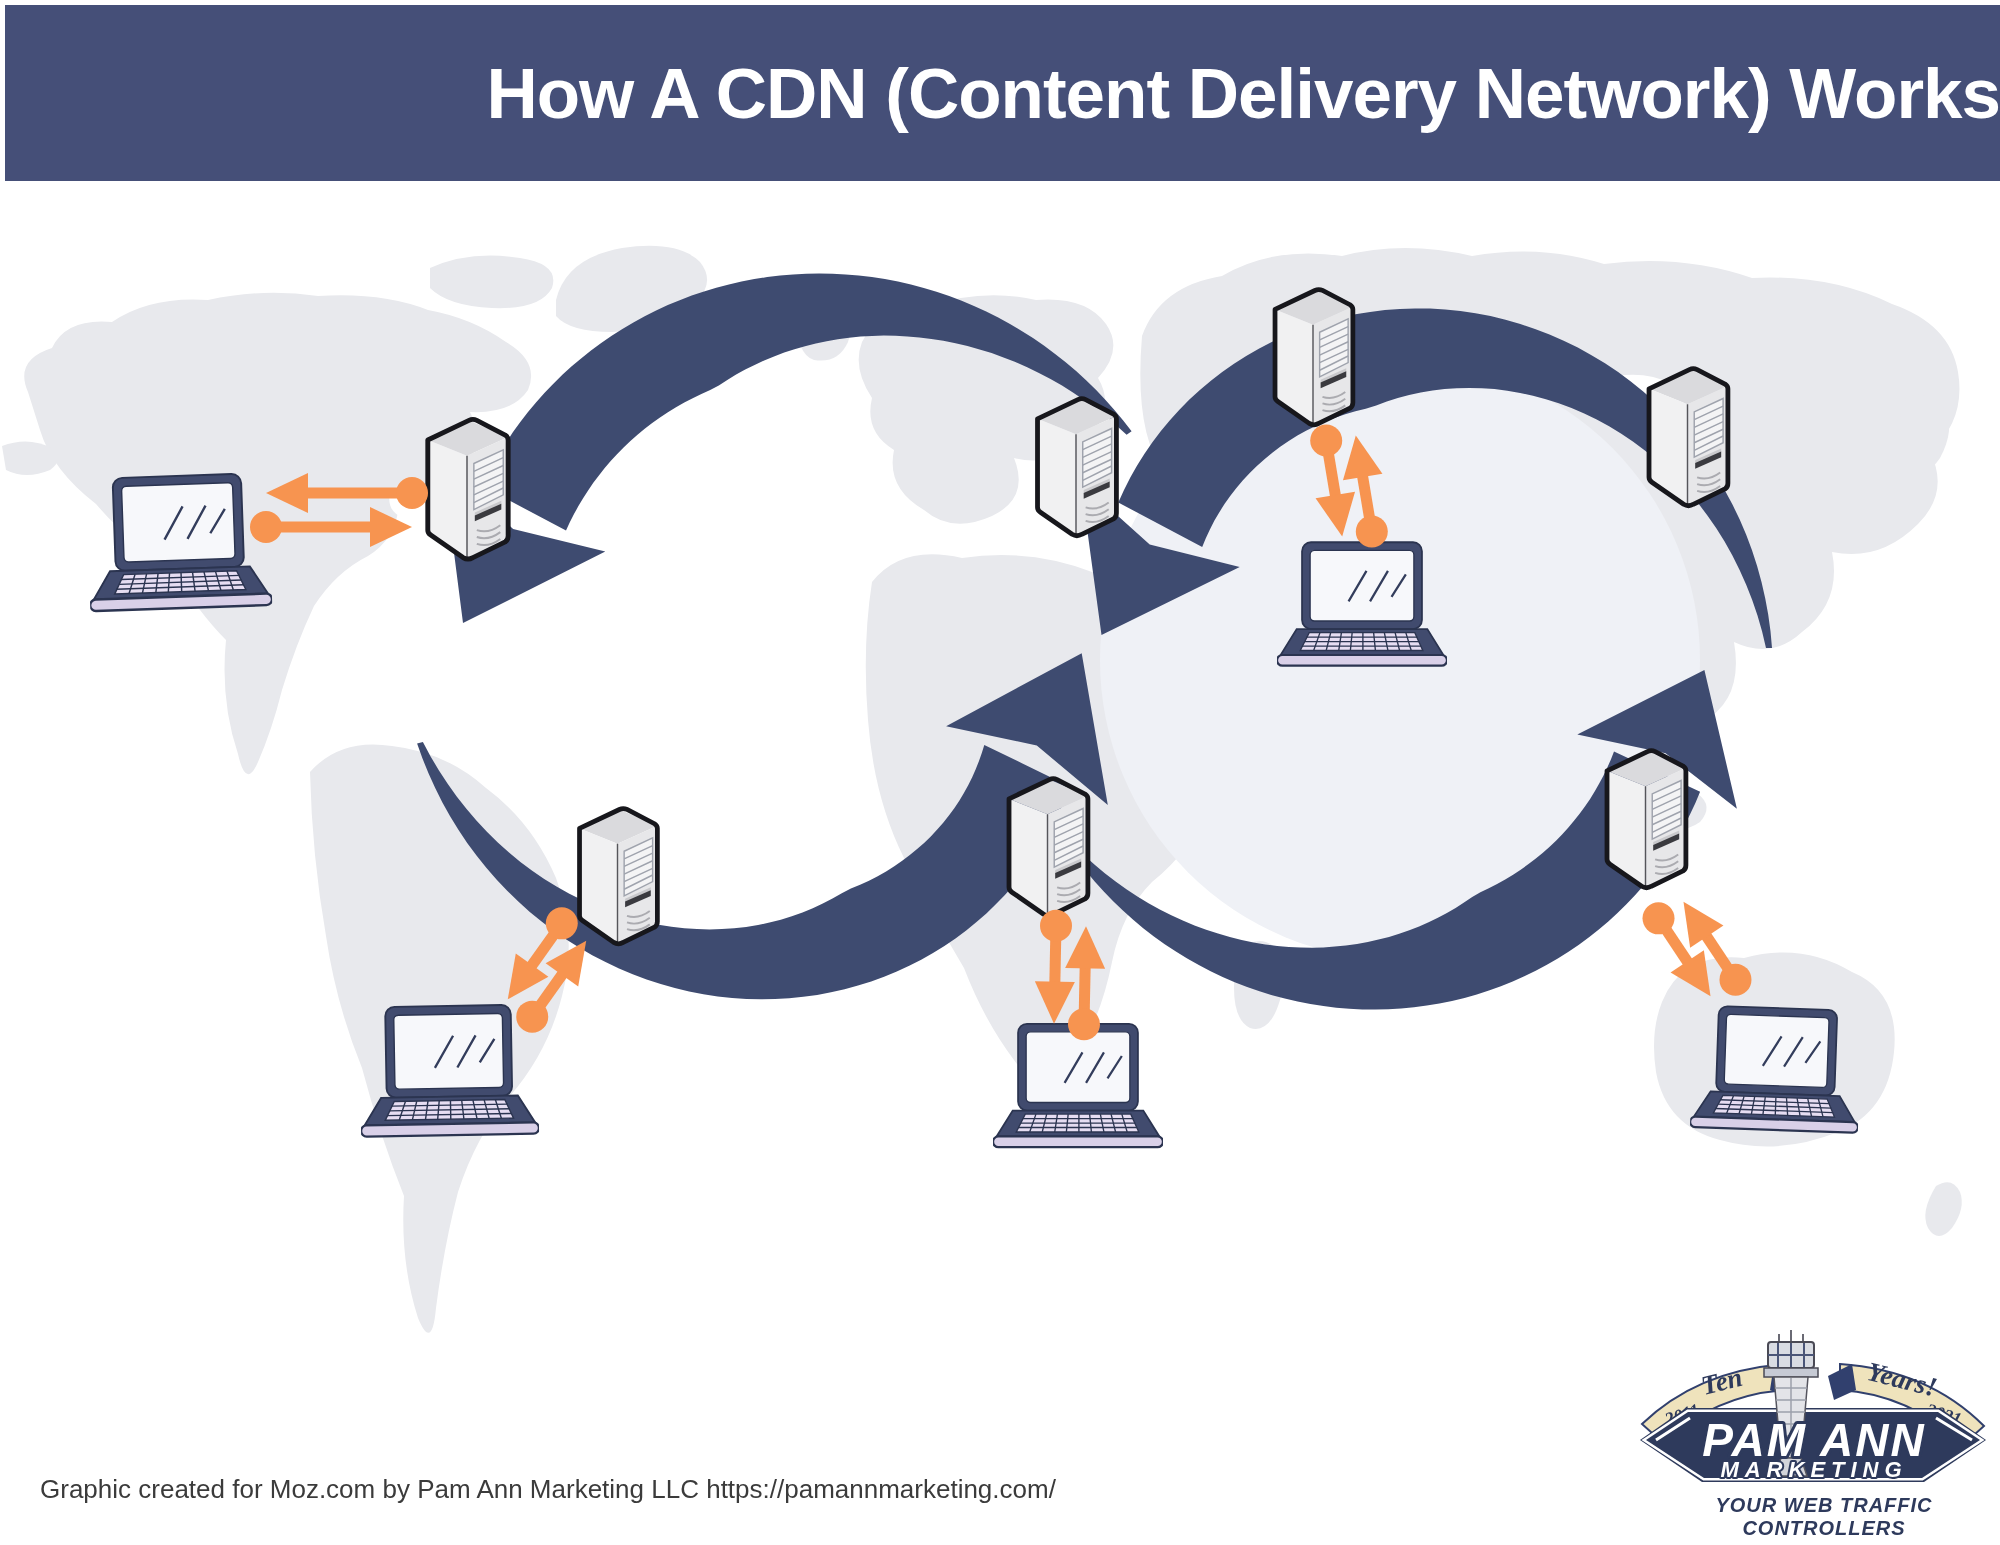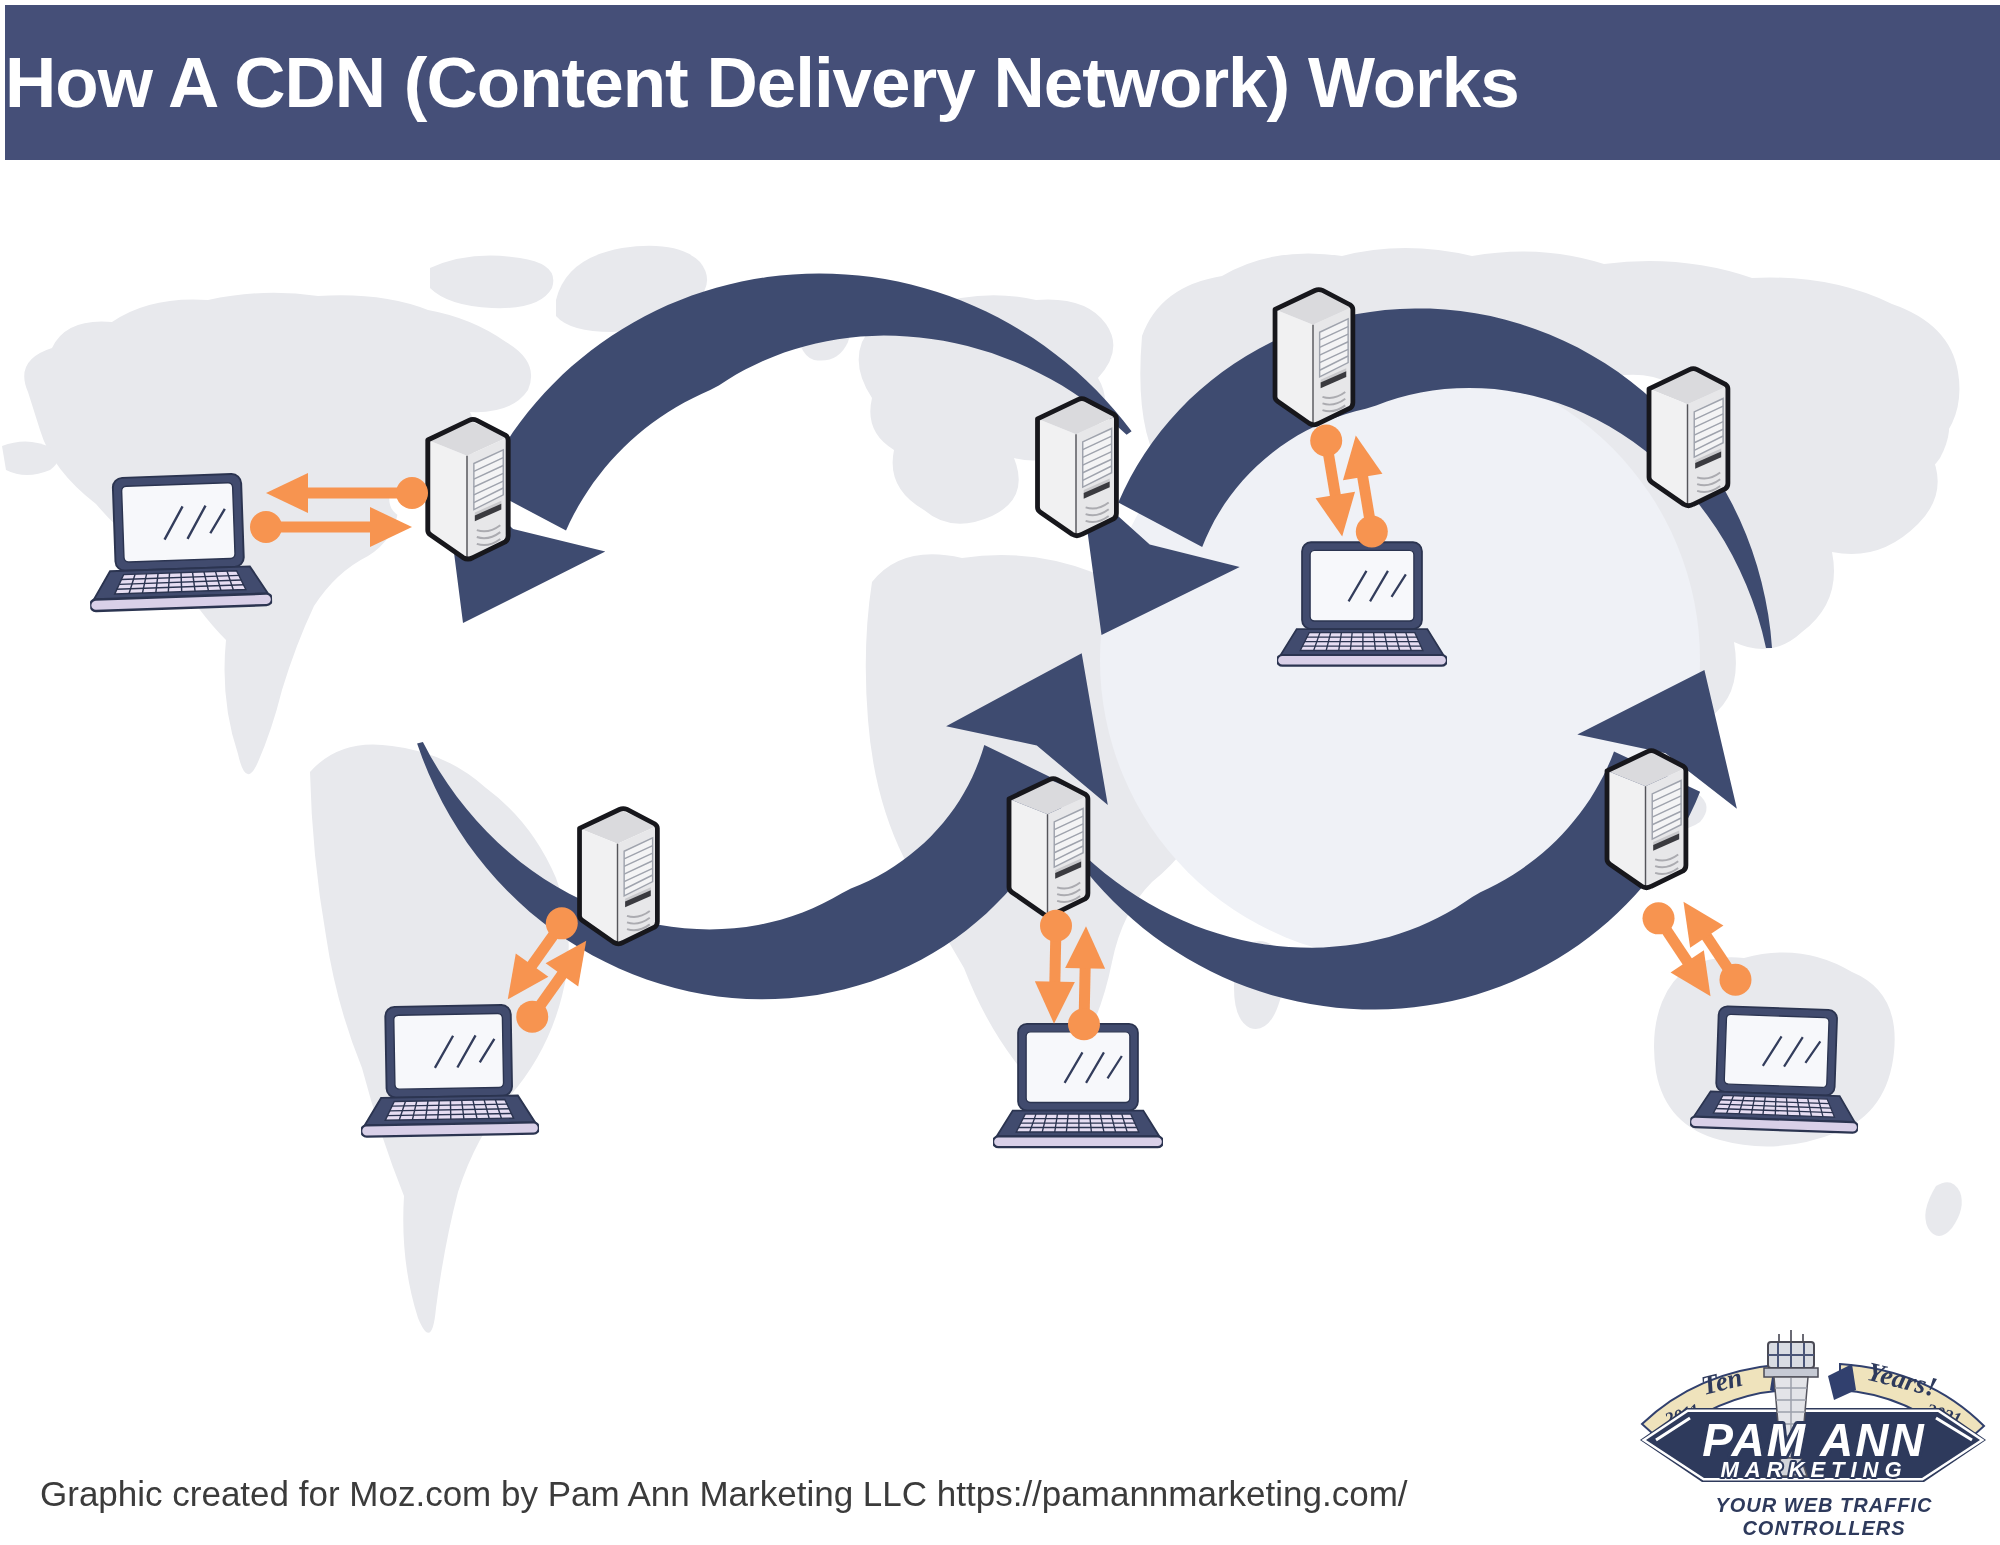--- a/index.html
+++ b/index.html
@@ -5,25 +5,25 @@
   :root{
     --header-bar:#454F78; --flow-navy:#3E4B70; --device-navy:#414B6E;
     --connector-orange:#F79450; --map-gray:#E8E9ED; --disc-gray:#EFF1F6;
     --caption-text:#3B3B3B; --logo-navy:#2E3A5C; --ribbon-cream:#EFE3BC;
     --laptop-keys:#E6DDF2; --laptop-base:#D9D0E8; --screen-white:#F7F8FB;
     --server-light:#F1F1F2; --server-mid:#E7E7E9; --server-top:#DADADD;
   }
   html,body{margin:0;padding:0;background:#ffffff;}
   .canvas{position:relative;width:2000px;height:1545px;background:#ffffff;overflow:hidden;
           font-family:"Liberation Sans", sans-serif;}
-  .titlebar{position:absolute;left:5px;top:5px;right:0;height:155px;background:var(--header-bar);
-            display:flex;align-items:center;justify-content:flex-start;}
+  .titlebar{position:absolute;left:5px;top:5px;right:0;height:176px;background:var(--header-bar);
+            display:flex;align-items:center;justify-content:flex-end;}
   .titlebar h1{margin:0;color:#ffffff;font-size:71px;font-weight:700;letter-spacing:-1px;white-space:nowrap;}
   #diagram{position:absolute;left:0;top:0;width:2000px;height:1545px;}
-  .caption{position:absolute;left:40px;top:1474px;font-size:35px;color:var(--caption-text);}
+  .caption{position:absolute;left:40px;top:1474px;font-size:26px;color:var(--caption-text);}
   .logo-box{position:absolute;left:1628px;top:1328px;width:372px;height:217px;}
   .map-land{fill:var(--map-gray);}
   .map-hole{fill:#ffffff;}
   .loop-disc{fill:var(--disc-gray);}
   .loop-arc{fill:var(--flow-navy);}
   .conn-shaft{stroke:var(--connector-orange);stroke-width:11;fill:none;}
   .conn-dot{fill:var(--connector-orange);}
   .conn-head{fill:var(--connector-orange);}
   .logo-serif{font-family:"Liberation Serif", serif;font-weight:700;font-style:italic;fill:var(--logo-navy);}
   .logo-big{font-family:"Liberation Sans", sans-serif;font-weight:700;font-style:italic;fill:#ffffff;

